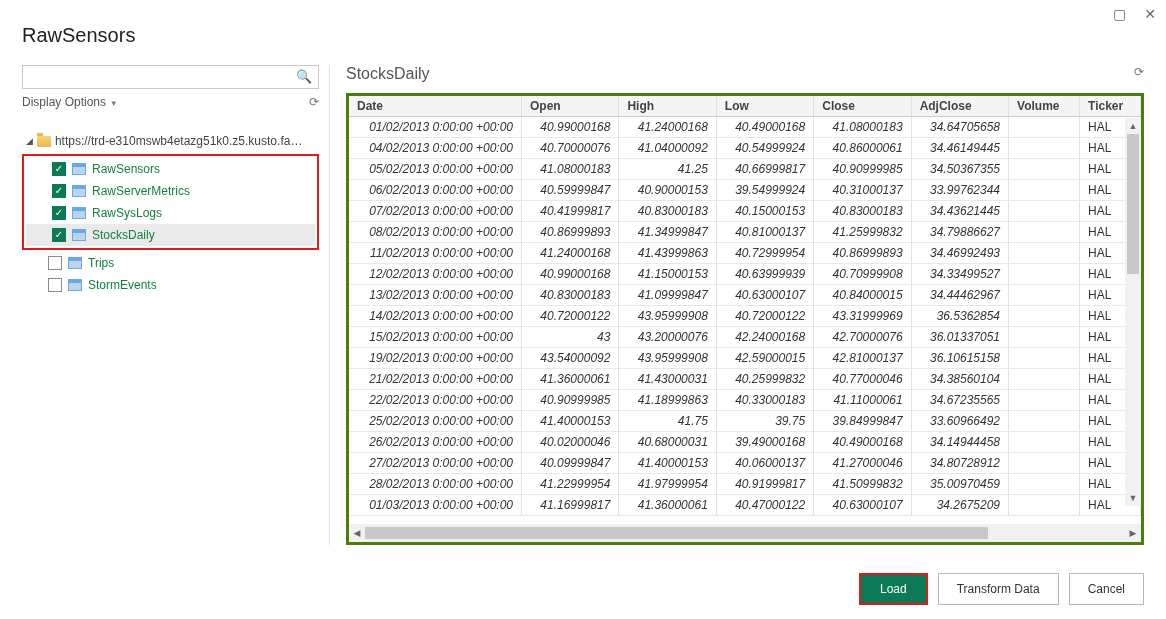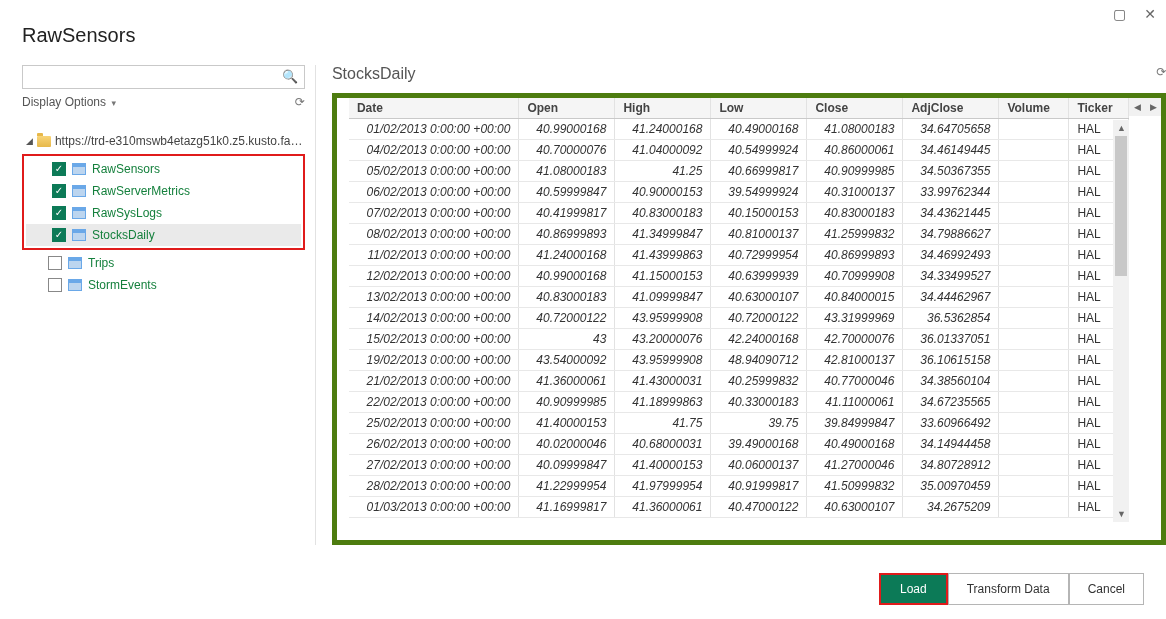--- a/index.html
+++ b/index.html
@@ -143,27 +143,26 @@
     align-items: flex-start;
     padding-bottom: 10px;
   }
   .main-title {
     font-size: 16px;
     color: #555;
     font-weight: 400;
   }
   .preview-refresh { color:#7a7a7a; cursor:pointer; }
   .grid-wrap {
-    border: 5px solid #4d7c0f;
+    border: 3px solid #4d7c0f;
     flex: 1;
     display: flex;
-    flex-direction: row;
+    flex-direction: column;
     overflow: hidden;
     position: relative;
-    padding-left: 12px;
   }
   .grid-scroll {
     overflow: hidden;
     flex:1;
     position:relative;
   }
   table.grid {
     border-collapse: collapse;
     width: 100%;
     table-layout: fixed;
@@ -206,20 +205,21 @@
     display:flex;align-items:center;
   }
   .hscroll .arrow{width:16px;display:flex;align-items:center;justify-content:center;color:#666;font-size:9px;cursor:pointer;height:100%;}
   .hscroll .track{flex:1;height:100%;position:relative;}
   .hscroll .thumb{position:absolute;left:0;top:3px;bottom:3px;width:82%;background:#c8c8c8;}
   
   .footer {
     position: absolute;
     bottom: 14px; right: 22px;
     display: flex;
+    gap: 10px;
   }
   .btn {
     border: 1px solid #b5b5b5;
     background: #fff;
     padding: 6px 18px;
     font-size: 12px;
     cursor: pointer;
     color: #333;
   }
   .btn.primary {
@@ -436,21 +436,21 @@
                 <td class="right">42.24000168</td>
                 <td class="right">42.70000076</td>
                 <td class="right">36.01337051</td>
                 <td></td>
                 <td>HAL</td>
               </tr>
               <tr>
                 <td class="date-cell">19/02/2013 0:00:00 +00:00</td>
                 <td class="right">43.54000092</td>
                 <td class="right">43.95999908</td>
-                <td class="right">48.94090712</td>
+                <td class="right">42.59000015</td>
                 <td class="right">42.81000137</td>
                 <td class="right">36.10615158</td>
                 <td></td>
                 <td>HAL</td>
               </tr>
               <tr>
                 <td class="date-cell">21/02/2013 0:00:00 +00:00</td>
                 <td class="right">41.36000061</td>
                 <td class="right">41.43000031</td>
                 <td class="right">40.25999832</td>

